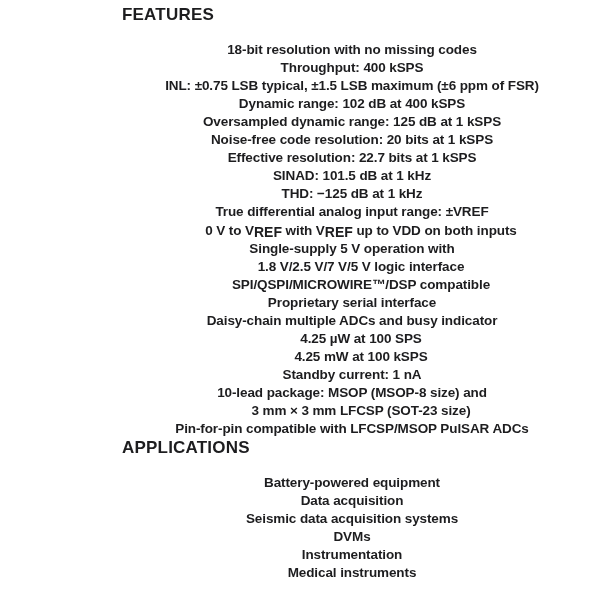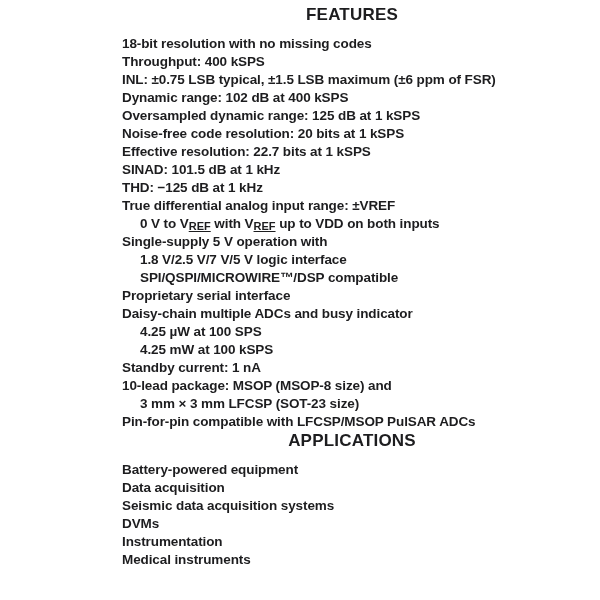--- a/index.html
+++ b/index.html
@@ -18,42 +18,41 @@
     color: #1d1d1f;
     font-family: "Liberation Sans", sans-serif;
     font-weight: 700;
     -webkit-font-smoothing: antialiased;
   }
   .section-heading {
     font-size: 17px;
     line-height: 20px;
     letter-spacing: 0.2px;
     white-space: nowrap;
-    text-align: center;
   }
   .item-list {
-    margin-top: 10px;
+    margin-top: 16px;
+    text-align: center;
   }
   .line {
     font-size: 13.5px;
     line-height: 18px;
     white-space: nowrap;
     letter-spacing: -0.1px;
   }
   .line.indent {
     padding-left: 18px;
   }
   .line sub {
-    font-size: 11px;
+    font-size: 14px;
     font-weight: 700;
     vertical-align: baseline;
     position: relative;
     top: 2px;
     letter-spacing: 0;
-    text-decoration: underline;
   }
   .applications-section .section-heading {
   }
 </style>
 </head>
 <body>
 
 <div class="page">
 
   <div class="features-section">

